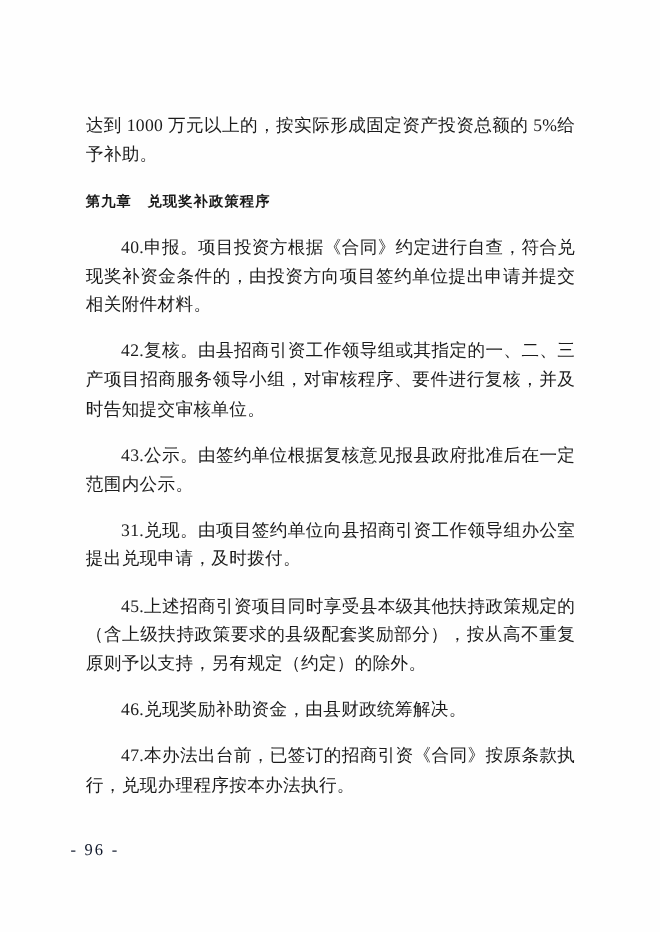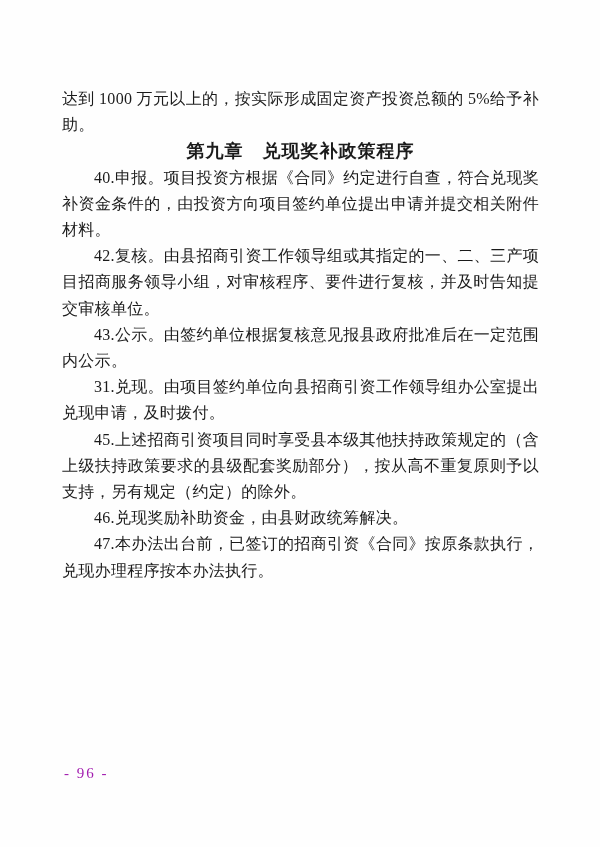--- a/index.html
+++ b/index.html
@@ -16,46 +16,45 @@
     font-family: "Liberation Serif", "DejaVu Serif", serif;
     color: #1b1b1b;
   }
   .content {
     position: absolute;
     left: 62px;
     top: 86px;
     width: 477px;
   }
   .content p {
-    margin: 0;
+    margin: 16px;
     padding: 0;
     font-size: 16px;
     line-height: 26.2px;
     text-align: justify;
     letter-spacing: 0.3px;
   }
   .content p.indent {
     text-indent: 2em;
   }
   .content p.heading {
     font-family: "Liberation Sans", "DejaVu Sans", sans-serif;
     font-weight: 700;
-    font-size: 18px;
-    text-align: center;
+    font-size: 13px;
     text-indent: 0;
     letter-spacing: 1px;
   }
   .page-number {
     position: absolute;
     left: 64px;
     top: 765px;
     font-size: 15px;
     letter-spacing: 2px;
     font-family: "Liberation Serif", "DejaVu Serif", serif;
-    color: #a21caf;
+    color: #0f172a;
   }
 </style>
 </head>
 <body>
 
 <div class="page">
   <div class="content">
     <p class="body">达到 1000 万元以上的，按实际形成固定资产投资总额的 5%给予补助。</p>
     <p class="heading">第九章　兑现奖补政策程序</p>
     <p class="body indent">40.申报。项目投资方根据《合同》约定进行自查，符合兑现奖补资金条件的，由投资方向项目签约单位提出申请并提交相关附件材料。</p>

